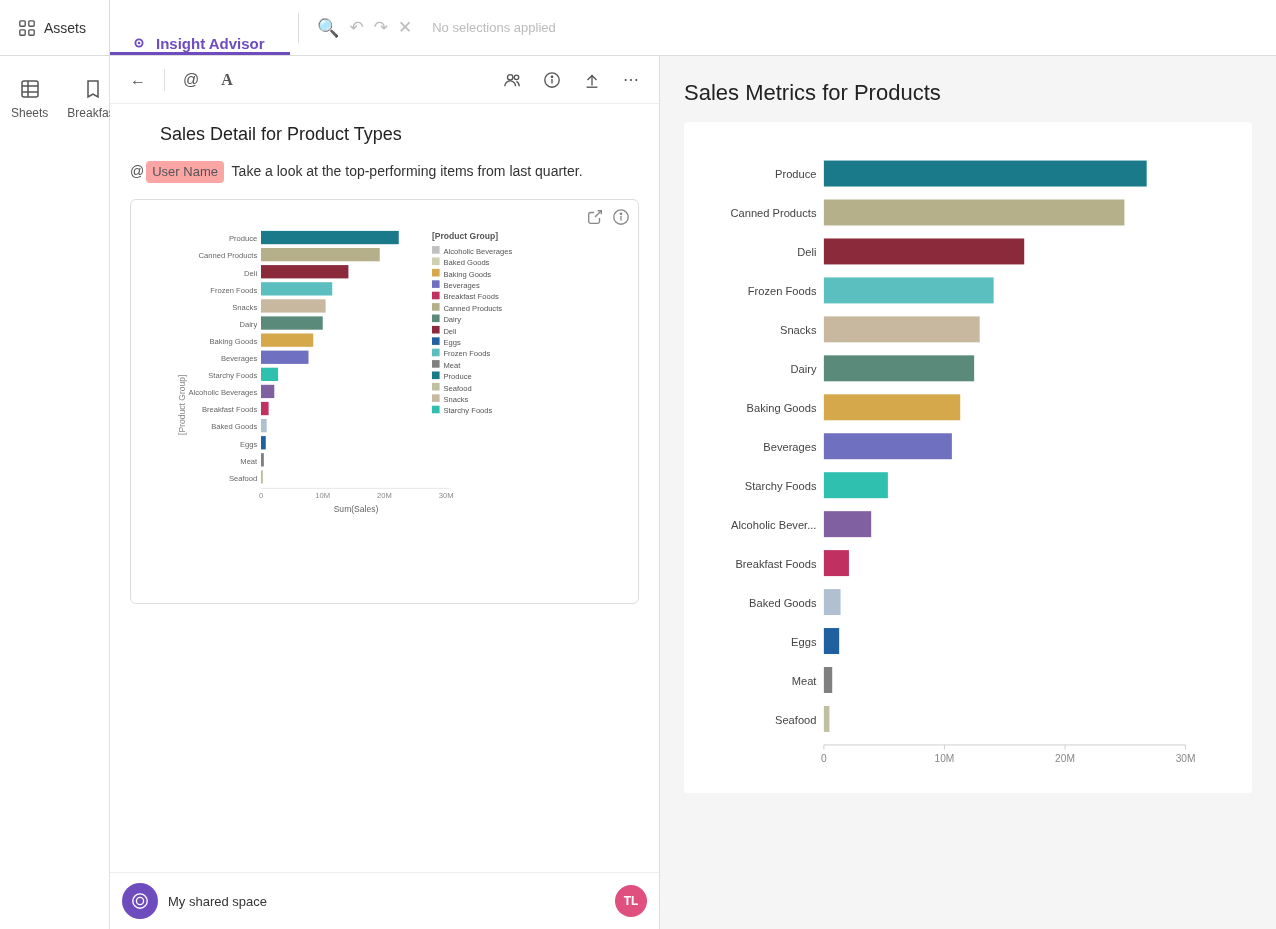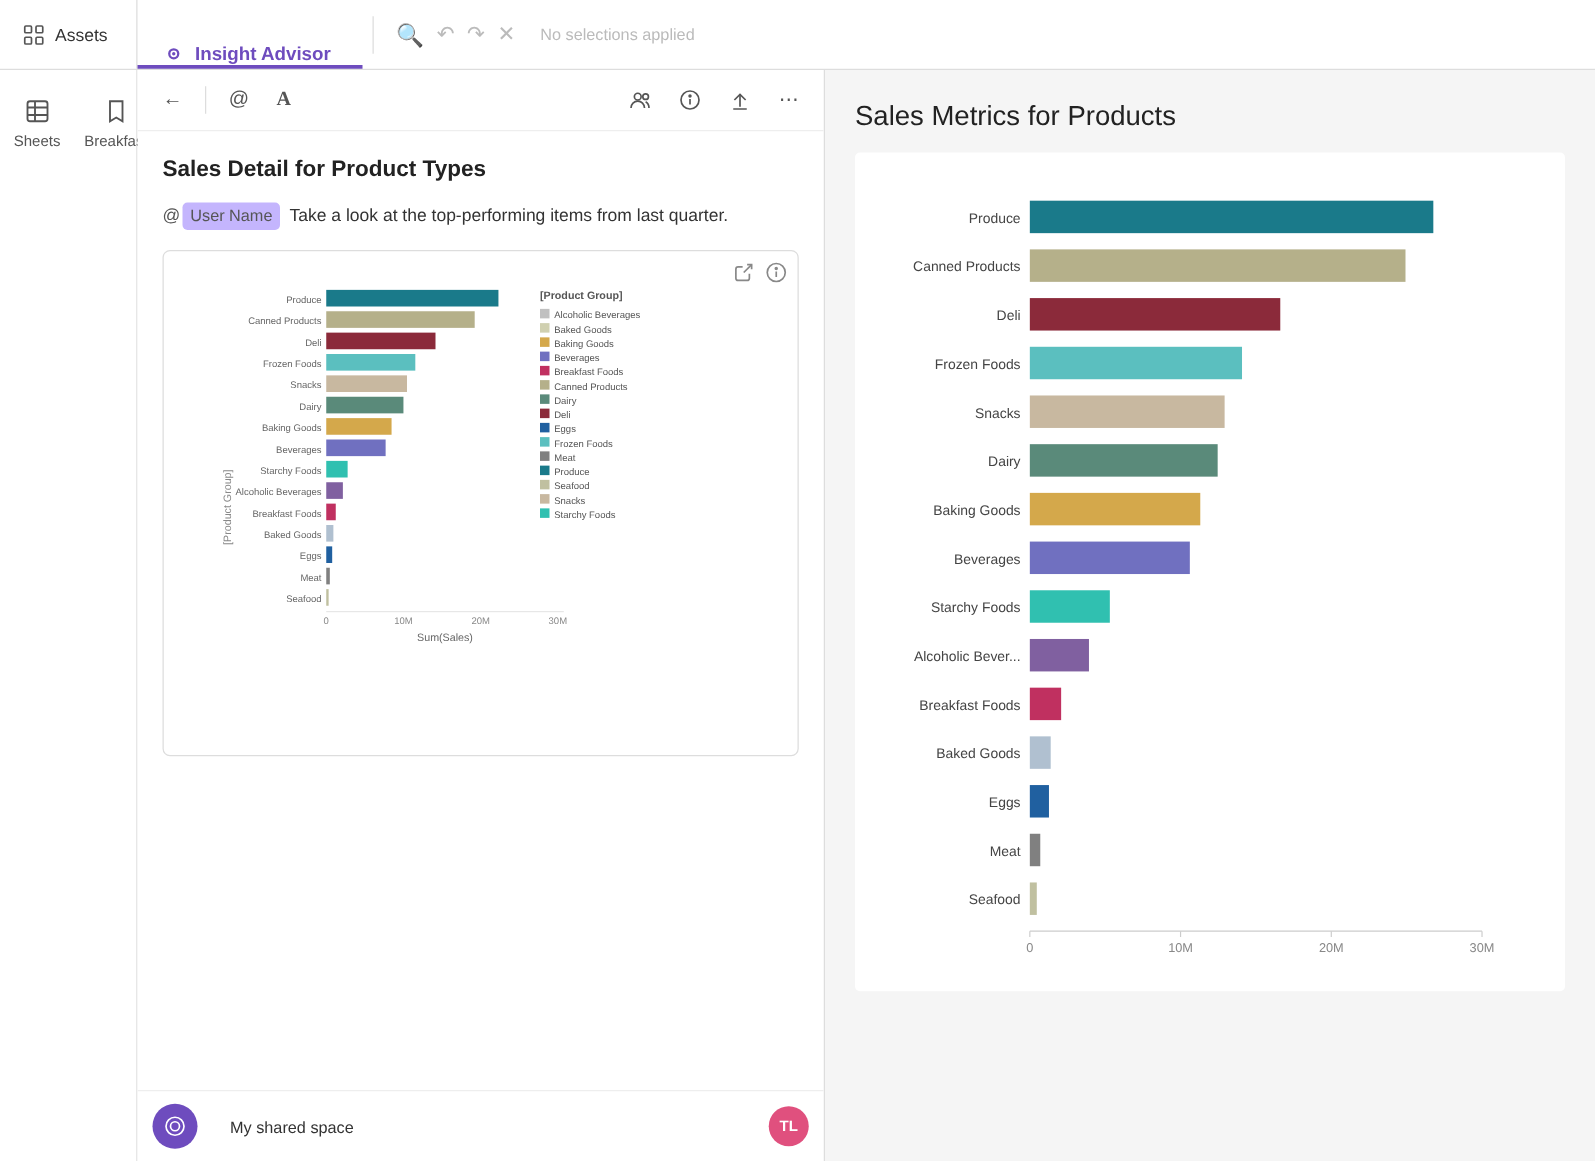--- a/index.html
+++ b/index.html
@@ -146,33 +146,34 @@
     .toolbar-spacer { flex: 1; }
 
     
     .notes-content {
       flex: 1;
       overflow-y: auto;
       padding: 20px 20px 10px 20px;
     }
     .notes-title {
       font-size: 18px;
-      font-weight: 700;
+      font-weight: 400;
       color: #222;
       margin-bottom: 16px;
+      margin-left: 30px;
     }
     .note-text {
       font-size: 14px;
       color: #333;
       margin-bottom: 16px;
       line-height: 1.5;
     }
     .mention-tag {
       display: inline-block;
-      background: #c4b5fd;
+      background: #fca5a5;
       border-radius: 4px;
       padding: 1px 6px;
       font-size: 13px;
       color: #555;
       margin-right: 4px;
     }
     .at-symbol {
       color: #555;
       margin-right: 2px;
     }
@@ -198,21 +199,21 @@
     
     .mini-chart { width: 100%; overflow: hidden; }
     .mini-chart svg { width: 100%; height: 380px; }
 
     
     .notes-bottom {
       border-top: 1px solid #eee;
       padding: 10px 12px;
       display: flex;
       align-items: center;
-      gap: 26px;
+      gap: 10px;
       flex-shrink: 0;
     }
     .shared-space-icon {
       width: 36px;
       height: 36px;
       border-radius: 50%;
       background: #6e4cbe;
       display: flex;
       align-items: center;
       justify-content: center;

